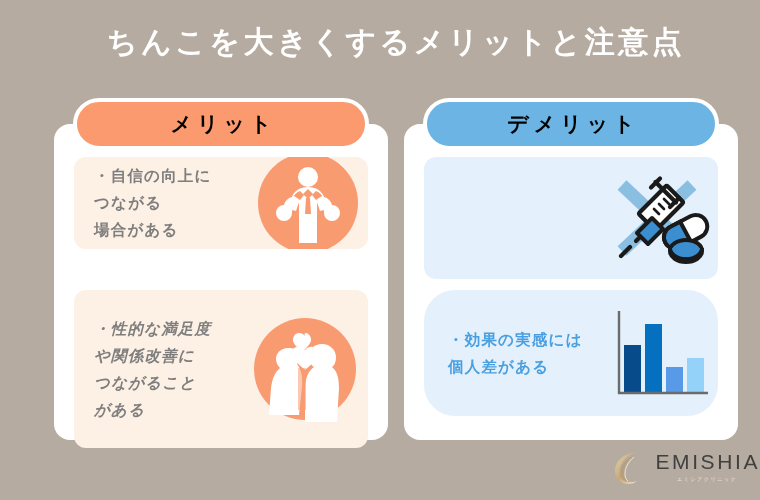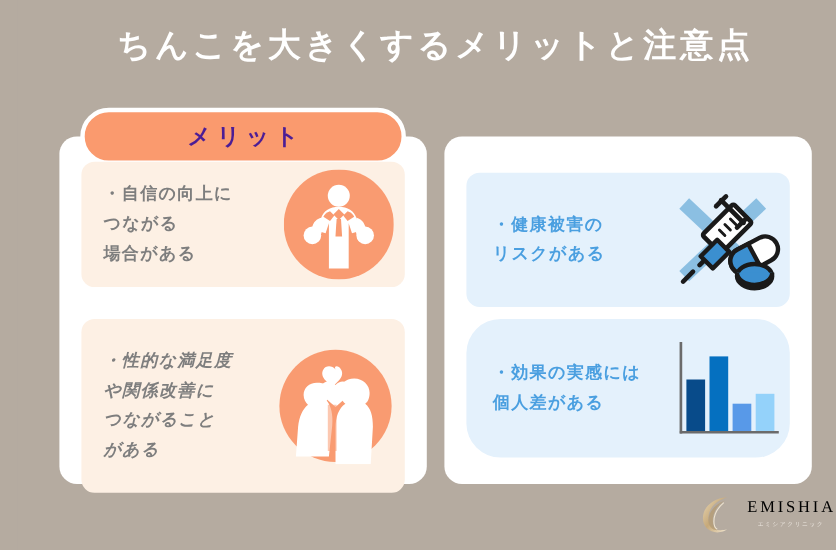--- a/index.html
+++ b/index.html
@@ -51,21 +51,21 @@
   .pill {
     position: absolute;
     top: 98px;
     height: 52px;
     border-radius: 26px;
     border: 4px solid #ffffff;
     box-sizing: border-box;
     display: flex;
     align-items: center;
     justify-content: center;
-    color: #4c1d95;
+    color: #000000;
     font-size: 21px;
     font-weight: 700;
     letter-spacing: 5px;
     text-indent: 5px;
   }
   .pill.merit  { left: 57px;  width: 296px; background: #fa9a6e; }
   .pill.demerit{ left: 407px; width: 296px; background: #6cb4e4; }
 
   
   .item {
@@ -82,21 +82,21 @@
     font-weight: 700;
     line-height: 1.75;
     letter-spacing: 1.2px;
     white-space: pre-line;
   }
   .item.orange { background: #fdf0e4; }
   .item.orange .txt { color: #7e7e7e; left: 20px; }
   .item.blue   { background: #e4f1fc; }
   .item.blue .txt { color: #4a9fe0; left: 24px; }
 
-  .L1 { left: 58px;  top: 147px; width: 294px; height: 114px; }
+  .L1 { left: 58px;  top: 157px; width: 294px; height: 92px; }
   .L2 { left: 58px;  top: 290px; width: 294px; height: 158px; font-style: italic; }
   .R1 { left: 408px; top: 157px; width: 294px; height: 122px; }
   .R2 { left: 408px; top: 290px; width: 294px; height: 126px; border-radius: 31px; }
 
   
   .icon-art {
     position: absolute;
     top: 50%;
     transform: translateY(-50%);
   }
@@ -110,23 +110,23 @@
     position: absolute;
     right: 16px;
     bottom: 14px;
     display: flex;
     align-items: center;
     gap: 8px;
   }
   .logo-mark { width: 34px; height: 38px; flex: 0 0 auto; }
   .logo-text { display: flex; flex-direction: column; align-items: center; }
   .logo-name {
-    color: #000000;
-    font-family: Liberation Serif, serif;
-    font-size: 15px;
+    color: #404040;
+    font-family: Liberation Sans, sans-serif;
+    font-size: 21px;
     letter-spacing: 2.6px;
     line-height: 1;
     text-indent: 2.6px;
   }
   .logo-sub {
     color: #efe9e2;
     font-size: 5.2px;
     letter-spacing: 1.4px;
     margin-top: 4px;
     text-indent: 1.4px;
@@ -185,24 +185,25 @@
           <path d="M53 20c-3-4-9-4-11 0-2 3-1 7 2 10l6 6 6-6c3-3 4-7 2-10-2-4-7-4-5 0z"></path>
         </g>
         <path d="M53 34c-4-5-11-4-13 1-2 4 0 8 4 11l9 8 9-8c4-3 6-7 4-11-2-5-9-6-13-1z" fill="#ffffff"></path>
         <path d="M46 52h8v42h-8z" fill="#f99b71" opacity="0.55"></path>
       </svg>
     </div>
   </div>
 
   <div class="card right"></div>
 
+  <div class="pill demerit">
+    <span>デメリット</span>
+  </div>
 
   <div class="item blue R1">
-    <div class="txt">・健康被害の
-リスクがある</div>
     <div class="icon-art">
       <svg viewBox="0 0 104 94" width="104" height="94">
         <g stroke="#8bbfe2" stroke-width="13" stroke-linecap="butt">
           <line x1="16" y1="14" x2="86" y2="80"></line>
           <line x1="86" y1="14" x2="16" y2="80"></line>
         </g>
         <g stroke="#1a1a1a" stroke-width="4.2" stroke-linejoin="round" stroke-linecap="round" fill="#ffffff">
           <path d="M30 70 L62 38"></path>
           <path d="M24 76 l-9 9"></path>
           <rect x="43" y="17" width="24" height="40" rx="2" transform="rotate(45 55 37)"></rect>

